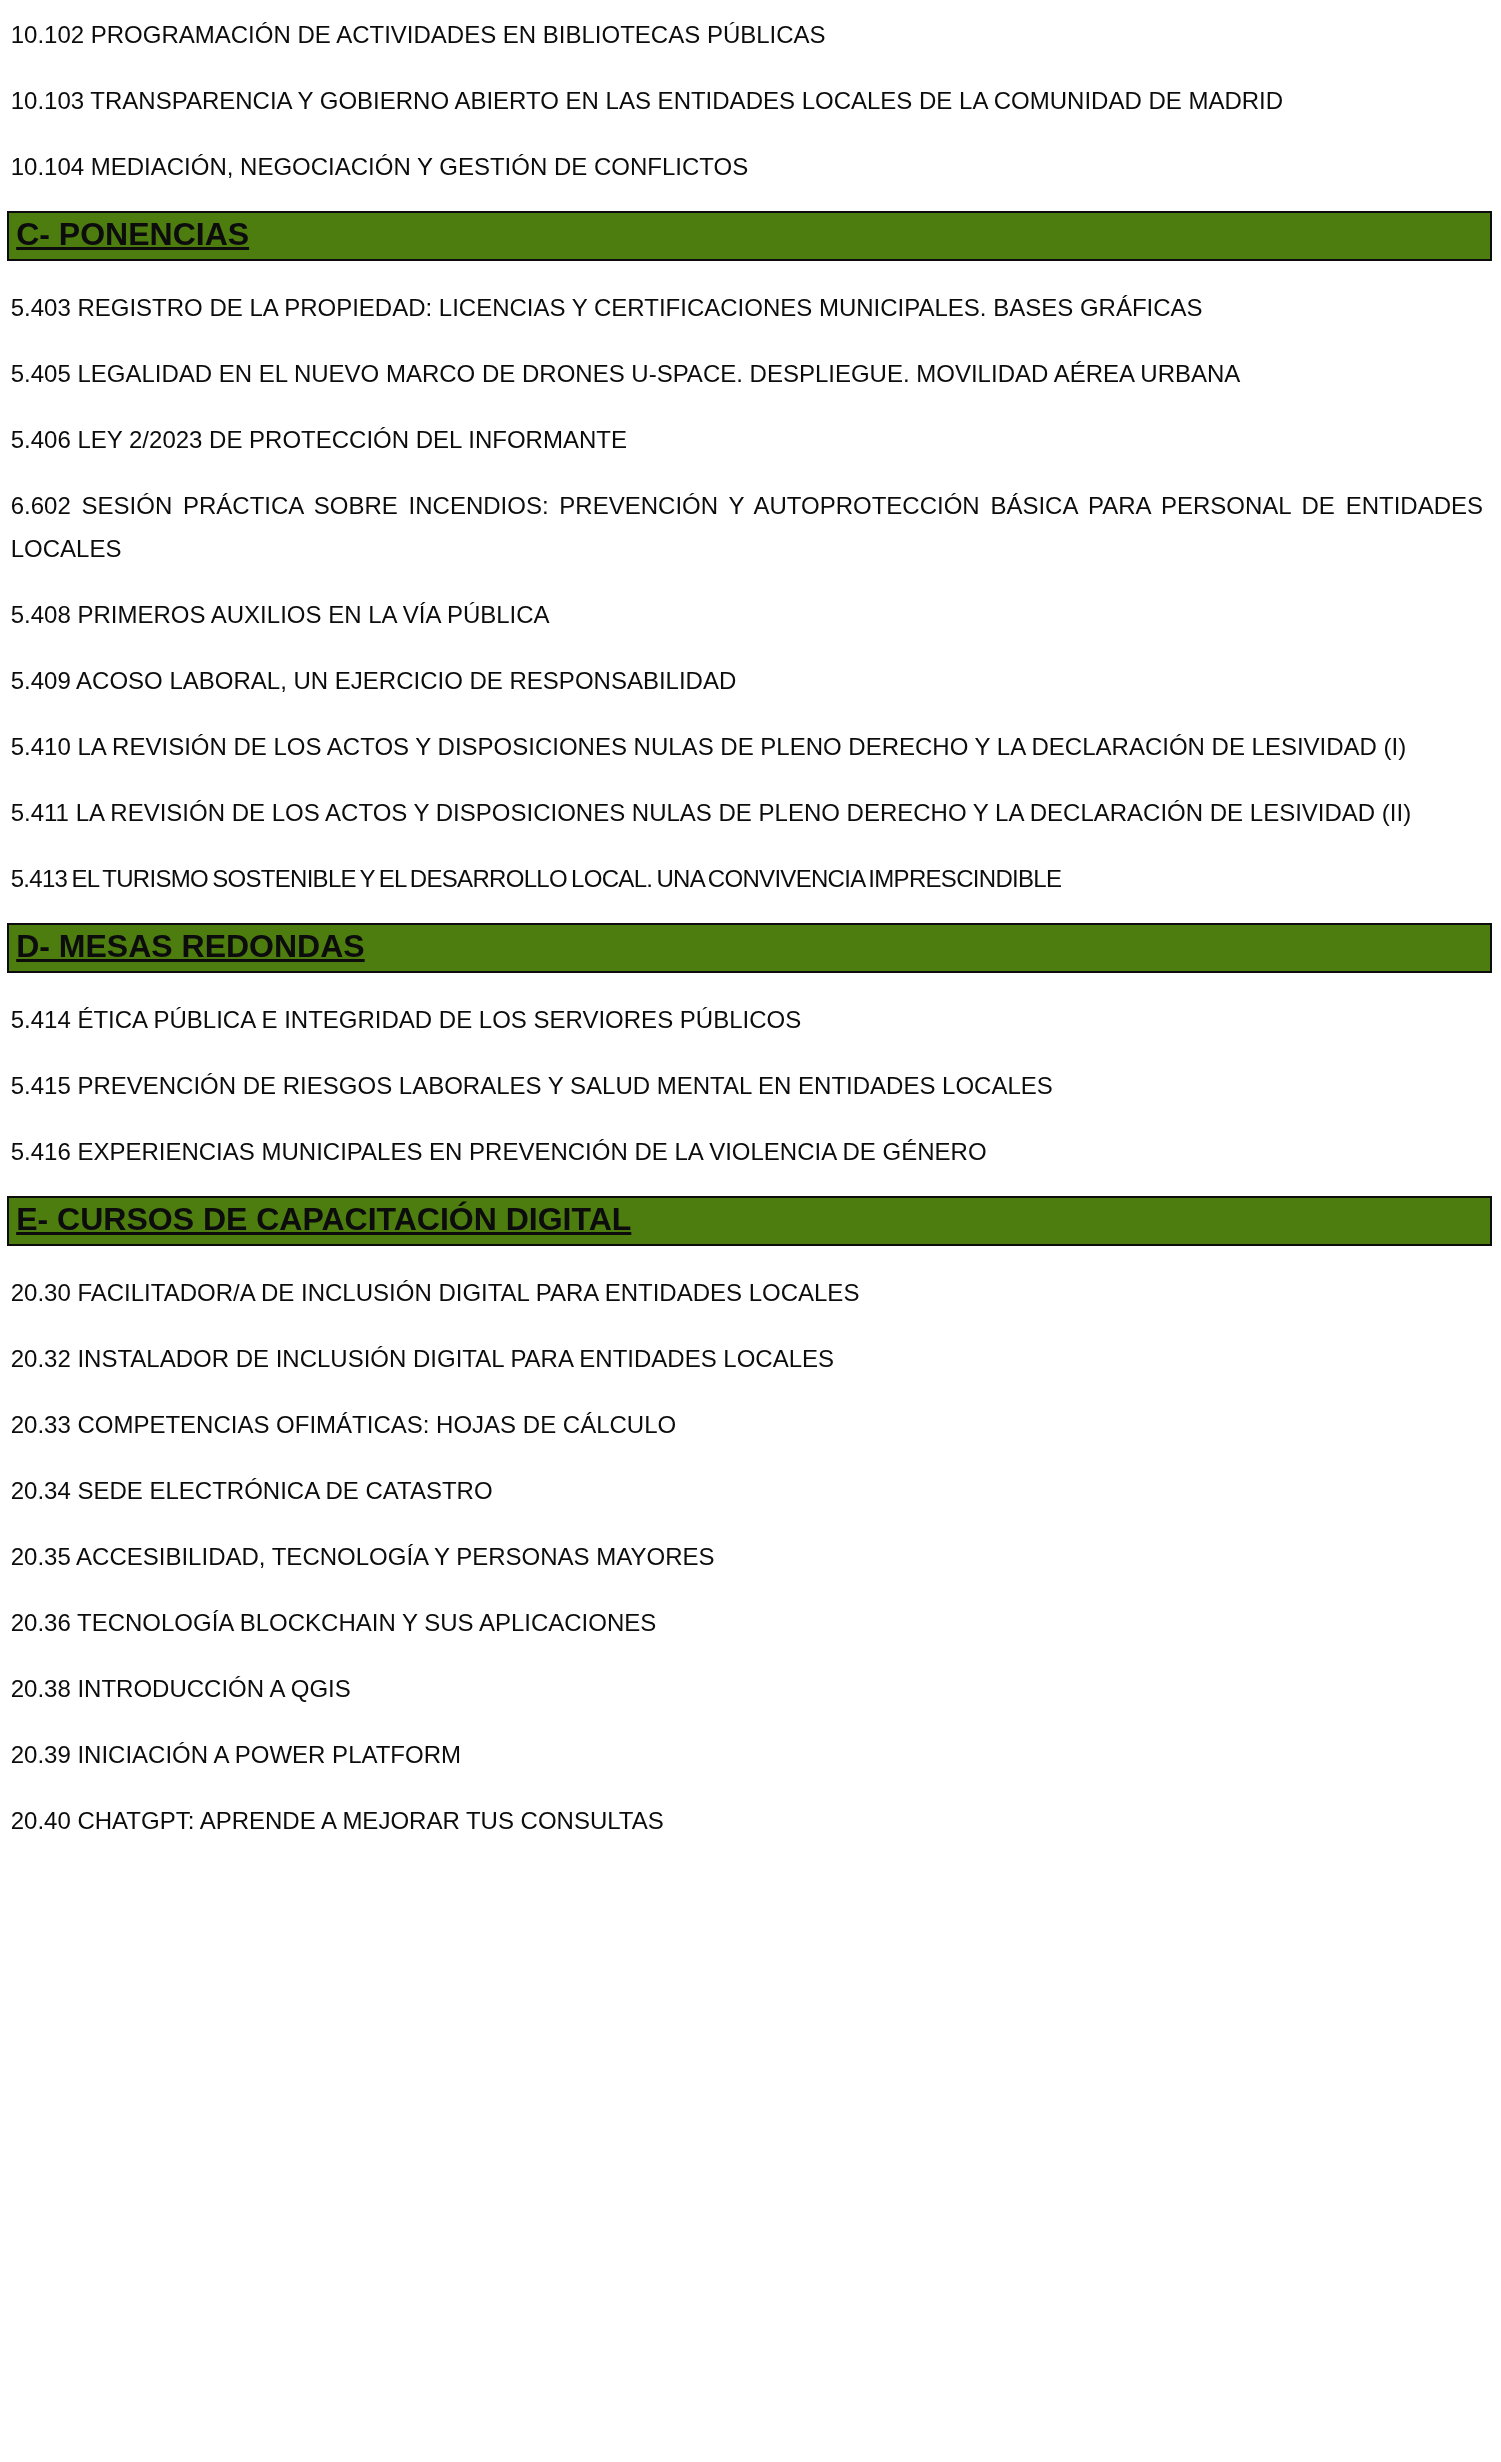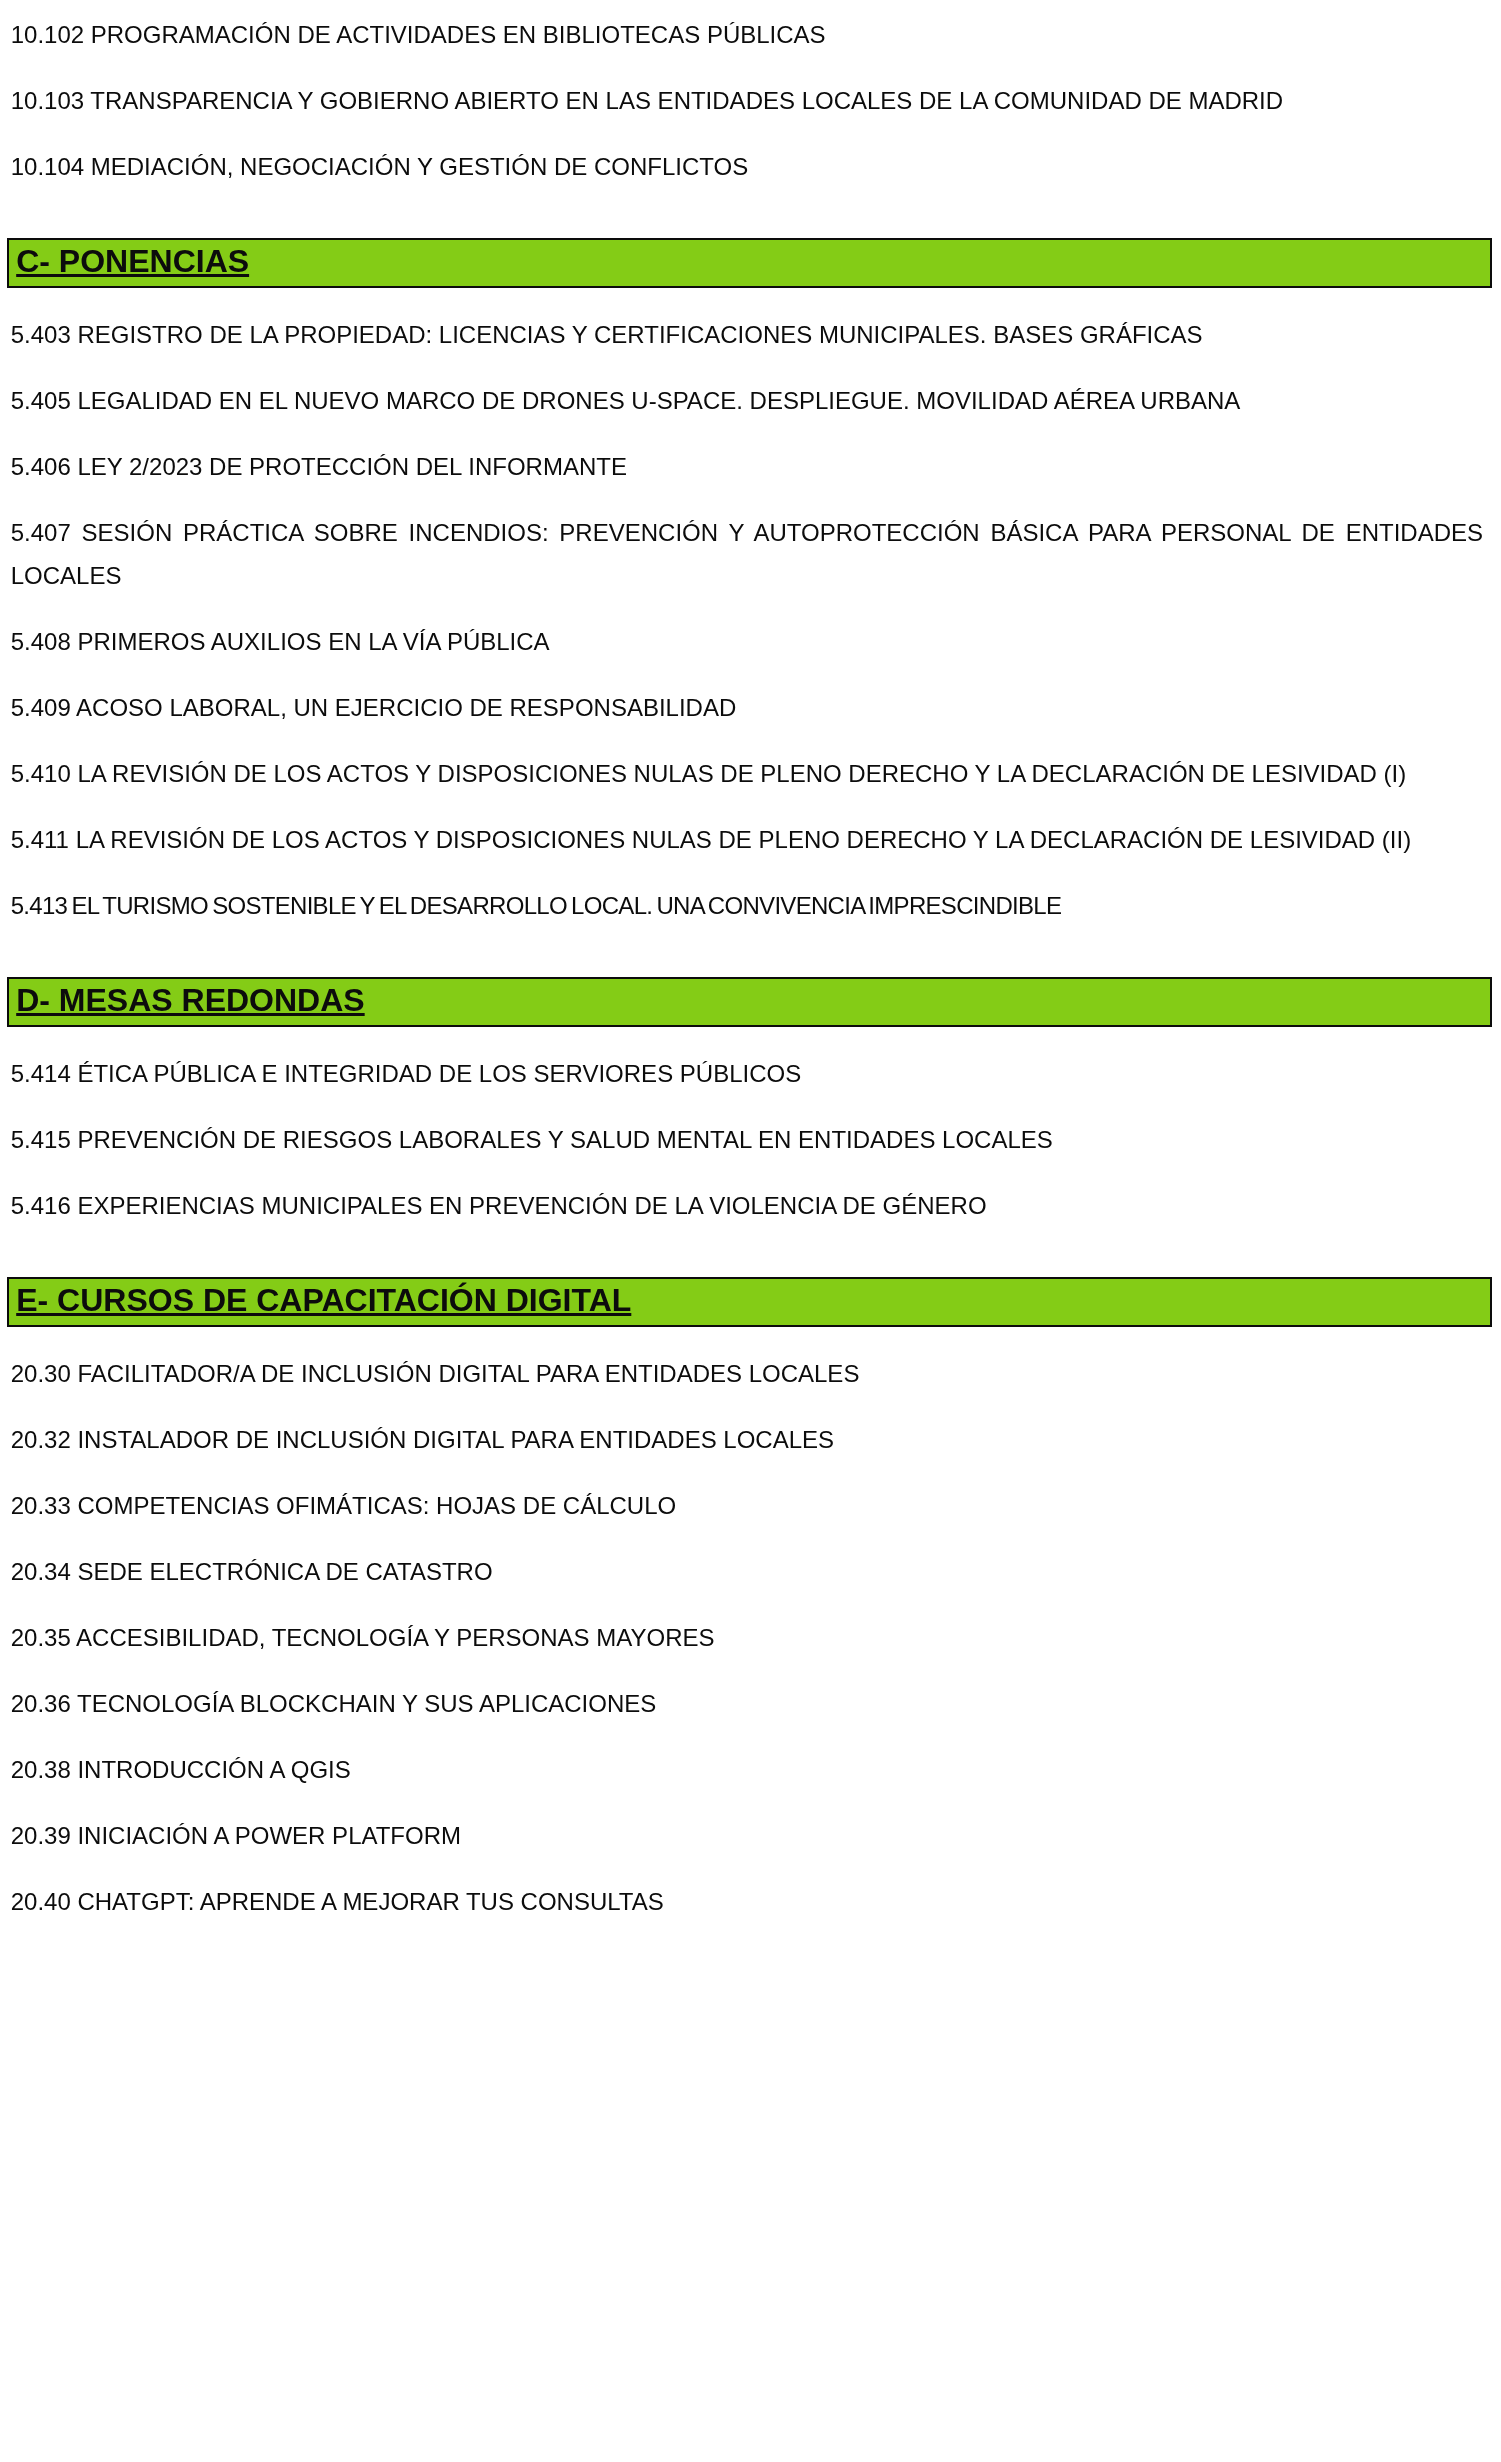--- a/index.html
+++ b/index.html
@@ -29,23 +29,23 @@
     color: #0c0c0c;
   }
   .course-item.condensed {
     letter-spacing: -0.7px;
     word-spacing: -1.8px;
     white-space: nowrap;
   }
   .section-header {
     box-sizing: border-box;
     border: 2.7px solid #0c0c0c;
-    margin: 50px -9px 25px -3.6px;
+    margin: 23px -9px 25px -3.6px;
     padding: 2.7px 10.7px 5.4px 7.1px;
-    background: #84cc16;
+    background: #4d7c0f;
   }
   .section-heading {
     font-weight: bold;
     font-size: 32px;
     line-height: 38px;
     text-decoration: underline;
     color: #0c0c0c;
   }
 </style>
 </head>
@@ -54,21 +54,21 @@
 <main class="page" id="doc-root">
     <p class="course-item">10.102 PROGRAMACIÓN DE ACTIVIDADES EN BIBLIOTECAS PÚBLICAS</p>
     <p class="course-item">10.103 TRANSPARENCIA Y GOBIERNO ABIERTO EN LAS ENTIDADES LOCALES DE LA COMUNIDAD DE MADRID</p>
     <p class="course-item">10.104 MEDIACIÓN, NEGOCIACIÓN Y GESTIÓN DE CONFLICTOS</p>
     <div class="section-header">
     <span class="section-heading">C- PONENCIAS</span>
   </div>
     <p class="course-item">5.403 REGISTRO DE LA PROPIEDAD: LICENCIAS Y CERTIFICACIONES MUNICIPALES. BASES GRÁFICAS</p>
     <p class="course-item">5.405 LEGALIDAD EN EL NUEVO MARCO DE DRONES U-SPACE. DESPLIEGUE. MOVILIDAD AÉREA URBANA</p>
     <p class="course-item">5.406 LEY 2/2023 DE PROTECCIÓN DEL INFORMANTE</p>
-    <p class="course-item">5.407 SESIÓN PRÁCTICA SOBRE INCENDIOS: PREVENCIÓN Y AUTOPROTECCIÓN BÁSICA PARA PERSONAL DE ENTIDADES LOCALES</p>
+    <p class="course-item">6.602 SESIÓN PRÁCTICA SOBRE INCENDIOS: PREVENCIÓN Y AUTOPROTECCIÓN BÁSICA PARA PERSONAL DE ENTIDADES LOCALES</p>
     <p class="course-item">5.408 PRIMEROS AUXILIOS EN LA VÍA PÚBLICA</p>
     <p class="course-item">5.409 ACOSO LABORAL, UN EJERCICIO DE RESPONSABILIDAD</p>
     <p class="course-item">5.410 LA REVISIÓN DE LOS ACTOS Y DISPOSICIONES NULAS DE PLENO DERECHO Y LA DECLARACIÓN DE LESIVIDAD (I)</p>
     <p class="course-item">5.411 LA REVISIÓN DE LOS ACTOS Y DISPOSICIONES NULAS DE PLENO DERECHO Y LA DECLARACIÓN DE LESIVIDAD (II)</p>
     <p class="course-item condensed">5.413 EL TURISMO SOSTENIBLE Y EL DESARROLLO LOCAL. UNA CONVIVENCIA IMPRESCINDIBLE</p>
     <div class="section-header">
     <span class="section-heading">D- MESAS REDONDAS</span>
   </div>
     <p class="course-item">5.414 ÉTICA PÚBLICA E INTEGRIDAD DE LOS SERVIORES PÚBLICOS</p>
     <p class="course-item">5.415 PREVENCIÓN DE RIESGOS LABORALES Y SALUD MENTAL EN ENTIDADES LOCALES</p>

